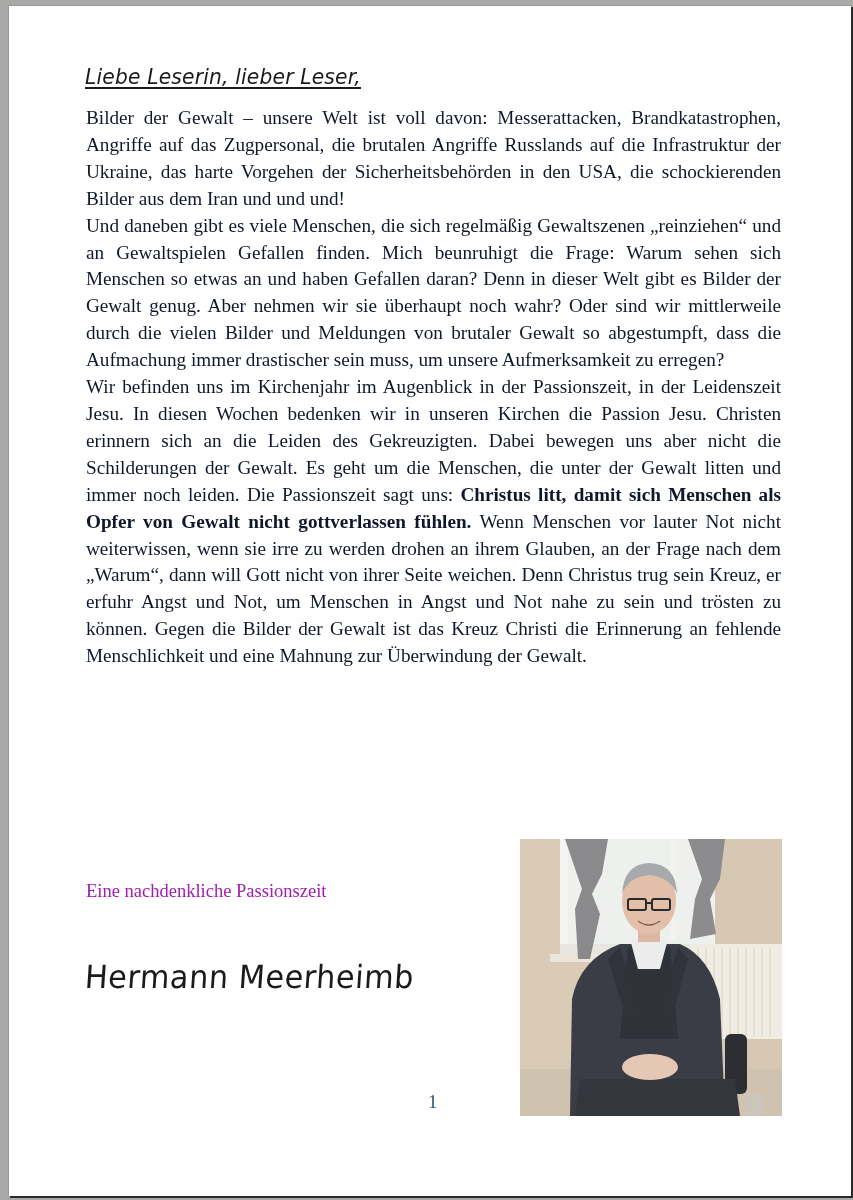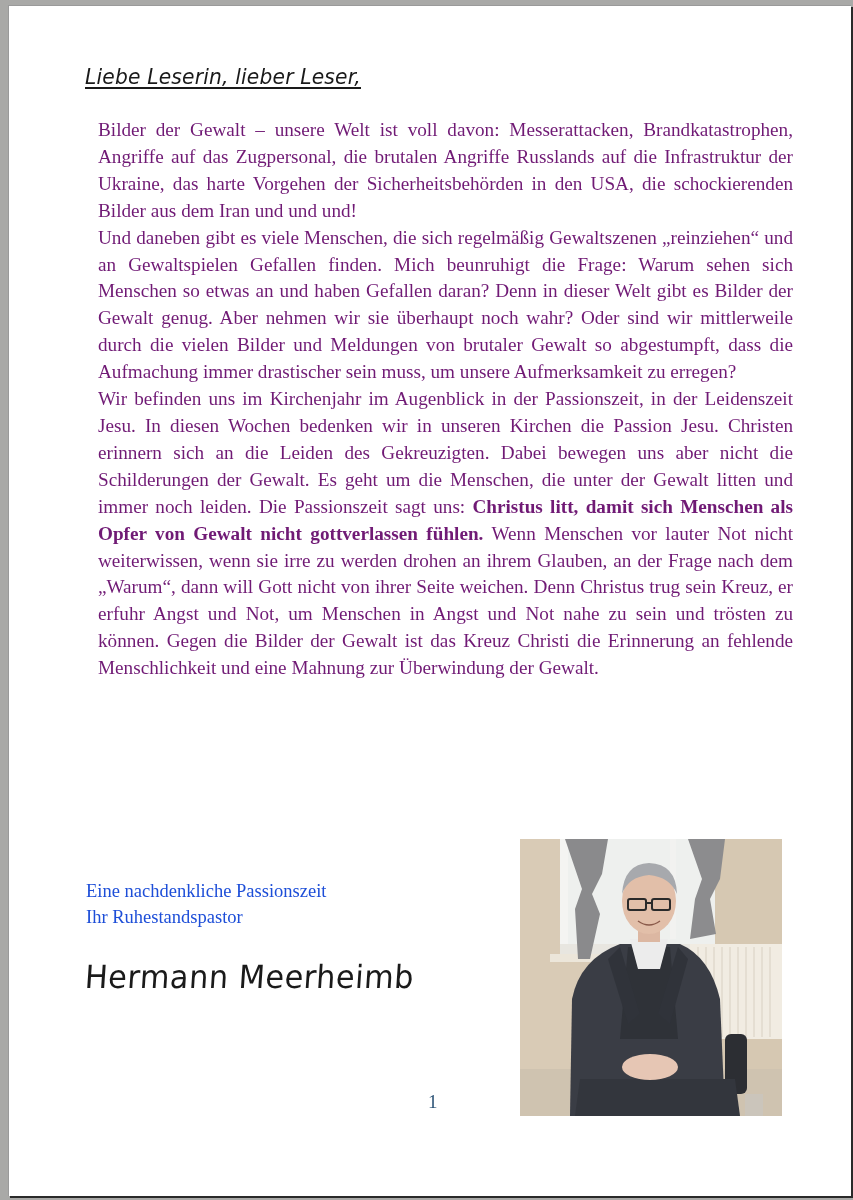--- a/index.html
+++ b/index.html
@@ -34,33 +34,33 @@
     font-style: italic;
     margin: 0;
   }
   .body-text {
     position: absolute;
     left: 77px; top: 99px;
     width: 695px;
     font-family: "Liberation Serif", serif;
     font-size: 19.2px;
     line-height: 26.9px;
-    color: #701a75;
+    color: #0f172a;
     text-align: justify;
-    margin: 12px;
+    margin: 0;
   }
   .body-text p { margin: 0; }
   .body-text b { font-weight: bold; }
   .closing {
     position: absolute;
     left: 77px; top: 872px;
     font-family: "Liberation Serif", serif;
     font-size: 18.5px;
     line-height: 26px;
-    color: #1d4ed8;
+    color: #a21caf;
   }
   .closing div { white-space: nowrap; }
   .signature {
     position: absolute;
     left: 76px; top: 952px;
     font-family: "DejaVu Sans", sans-serif;
     font-size: 32px;
     font-weight: normal;
     color: #1a1a1a;
     transform: scaleX(0.95) skewX(-4deg);
@@ -92,21 +92,20 @@
   <h1 class="greeting">Liebe Leserin, lieber Leser,</h1>
 
   <div class="body-text">
     <p>Bilder der Gewalt – unsere Welt ist voll davon: Messerattacken, Brandkatastrophen, Angriffe auf das Zugpersonal, die brutalen Angriffe Russlands auf die Infrastruktur der Ukraine, das harte Vorgehen der Sicherheitsbehörden in den USA, die schockierenden Bilder aus dem Iran und  und und!</p>
     <p>Und daneben gibt es viele Menschen, die sich regelmäßig Gewaltszenen „reinziehen“ und an Gewaltspielen Gefallen finden. Mich beunruhigt die Frage: Warum sehen sich Menschen so etwas an und haben Gefallen daran? Denn in dieser Welt gibt es Bilder der Gewalt genug. Aber nehmen wir sie überhaupt noch wahr? Oder sind wir mittlerweile durch die vielen Bilder und Meldungen von brutaler Gewalt so abgestumpft, dass die Aufmachung immer drastischer sein muss, um unsere Aufmerksamkeit zu erregen?</p>
     <p><span>Wir befinden uns im Kirchenjahr im Augenblick in der Passionszeit, in der Leidenszeit Jesu. In diesen Wochen bedenken wir in unseren Kirchen die Passion Jesu. Christen erinnern sich an die Leiden des Gekreuzigten. Dabei bewegen uns aber nicht die Schilderungen der Gewalt. Es geht um die Menschen, die unter der Gewalt litten und immer noch leiden. Die Passionszeit sagt uns: </span><b>Christus litt, damit sich Menschen als Opfer von Gewalt nicht gottverlassen fühlen.</b><span> Wenn Menschen vor lauter Not nicht weiterwissen, wenn sie irre zu werden drohen an ihrem Glauben, an der Frage nach dem „Warum“, dann will Gott nicht von ihrer Seite weichen. Denn Christus trug sein Kreuz, er erfuhr Angst und Not, um Menschen in Angst und Not nahe zu sein und trösten zu können. Gegen die Bilder der Gewalt ist das Kreuz Christi die Erinnerung an fehlende Menschlichkeit und eine Mahnung zur Überwindung der Gewalt.</span></p>
   </div>
 
   <div class="closing">
     <div>Eine nachdenkliche Passionszeit</div>
-    <div>Ihr Ruhestandspastor</div>
   </div>
 
   <div class="signature">Hermann Meerheimb</div>
 
   <div class="photo">
     <svg width="262" height="277" viewBox="0 0 262 277">
 
       <rect x="0" y="0" width="262" height="277" fill="#d9cbb6"></rect>
       <rect x="195" y="0" width="67" height="277" fill="#d6c8b2"></rect>
 

